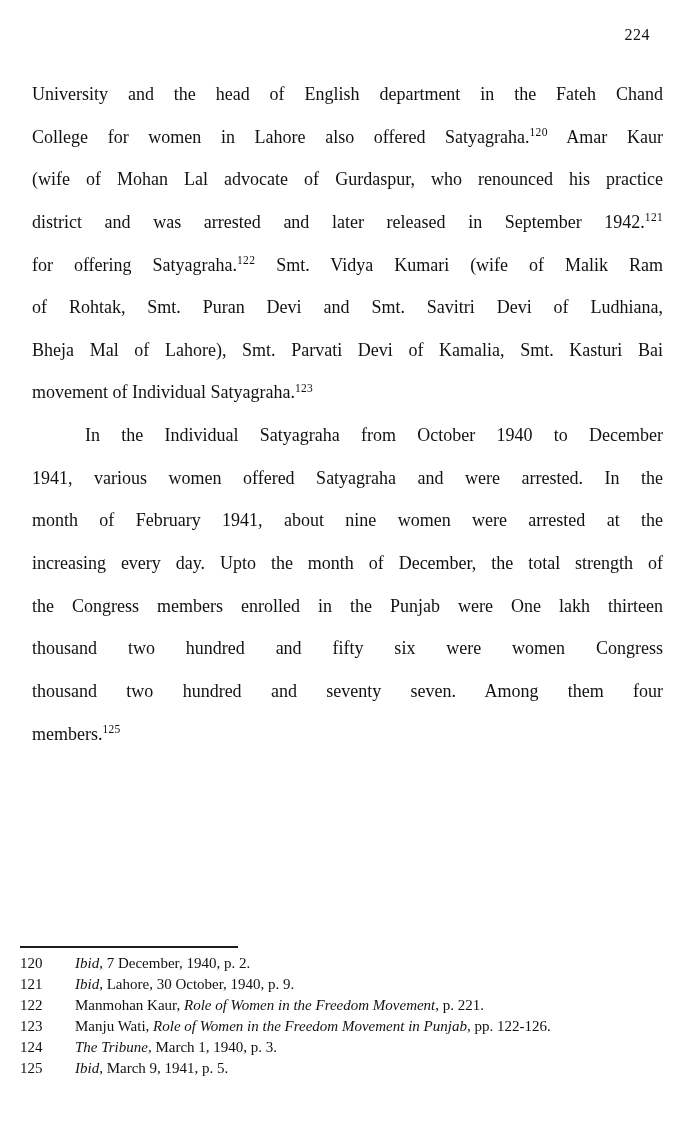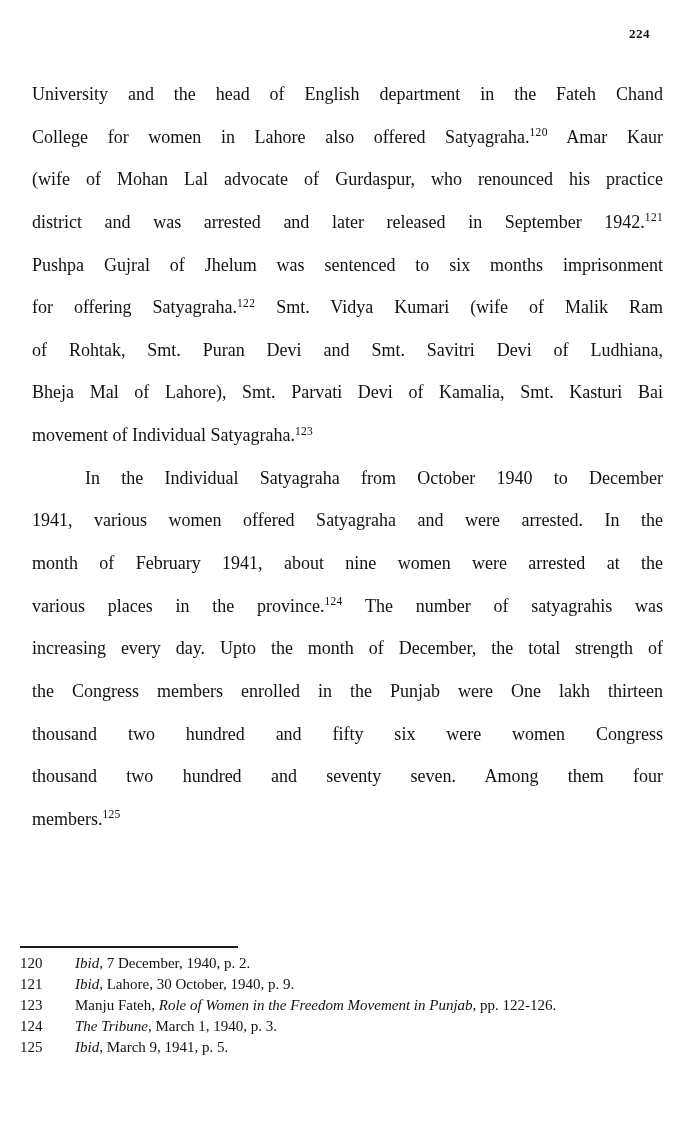--- a/index.html
+++ b/index.html
@@ -15,23 +15,22 @@
     font-family: "Liberation Serif", serif;
     color: #111111;
     overflow: hidden;
   }
   .page-number {
     position: absolute;
     top: 26px;
     left: 0;
     right: 50px;
     text-align: right;
-    font-size: 13px;
+    font-size: 16px;
     letter-spacing: 0.5px;
-    font-weight: bold;
   }
   .body-text {
     position: absolute;
     top: 73px;
     left: 32px;
     width: 631px;
     font-size: 18px;
   }
   .line {
     height: 42.65px;
@@ -88,42 +87,41 @@
 
 <div class="page">
   <div class="page-number">224</div>
 
   <div class="body-text">
       <div class="paragraph">
         <div class="line"><span>University and the head of English department in the Fateh Chand</span></div>
         <div class="line"><span>College for women in Lahore also offered Satyagraha.</span><sup class="fn-ref">120</sup><span>  Amar Kaur</span></div>
         <div class="line"><span>(wife of Mohan Lal advocate of Gurdaspur, who renounced his practice</span></div>
         <div class="line"><span>district and was arrested and later released in September 1942.</span><sup class="fn-ref">121</sup></div>
-        <div class="line"><span>Pushpa Gujral of Jhelum was sentenced to six months imprisonment</span></div>
         <div class="line"><span>for offering Satyagraha.</span><sup class="fn-ref">122</sup><span> Smt. Vidya Kumari (wife of Malik Ram</span></div>
         <div class="line"><span>of Rohtak, Smt. Puran Devi and Smt. Savitri Devi of Ludhiana,</span></div>
         <div class="line"><span>Bheja Mal of Lahore), Smt. Parvati Devi of Kamalia, Smt. Kasturi Bai</span></div>
         <div class="line last"><span>movement of Individual Satyagraha.</span><sup class="fn-ref">123</sup></div>
       </div>
       <div class="paragraph">
         <div class="line indent"><span>In the Individual Satyagraha from October 1940 to December</span></div>
         <div class="line"><span>1941, various women offered Satyagraha and were arrested.  In the</span></div>
         <div class="line"><span>month of February 1941, about nine women were arrested at the</span></div>
-        <div class="line"><span>various places in the province.</span><sup class="fn-ref">124</sup><span>  The number of satyagrahis was</span></div>
         <div class="line"><span>increasing every day.  Upto the month of December, the total strength of</span></div>
         <div class="line"><span>the Congress members enrolled in the Punjab were One lakh thirteen</span></div>
         <div class="line"><span>thousand two hundred and fifty six were women Congress</span></div>
         <div class="line"><span>thousand two hundred and seventy seven.  Among them four</span></div>
         <div class="line last"><span>members.</span><sup class="fn-ref">125</sup></div>
       </div>
     </div>
 
   <div class="footnotes">
     <div class="footnote-rule"></div>
     <div class="footnote-list">
         <div class="footnote-row"><span class="footnote-num">120</span><span class="footnote-text"><i>Ibid</i><span>, 7 December, 1940, p. 2.</span></span></div>
         <div class="footnote-row"><span class="footnote-num">121</span><span class="footnote-text"><i>Ibid</i><span>, Lahore, 30 October, 1940, p. 9.</span></span></div>
-        <div class="footnote-row"><span class="footnote-num">123</span><span class="footnote-text"><span>Manju Fateh, </span><i>Role of Women in the Freedom Movement in Punjab</i><span>, pp. 122-126.</span></span></div>
+        <div class="footnote-row"><span class="footnote-num">122</span><span class="footnote-text"><span>Manmohan Kaur, </span><i>Role of Women in the Freedom Movement</i><span>, p. 221.</span></span></div>
+        <div class="footnote-row"><span class="footnote-num">123</span><span class="footnote-text"><span>Manju Wati, </span><i>Role of Women in the Freedom Movement in Punjab</i><span>, pp. 122-126.</span></span></div>
         <div class="footnote-row"><span class="footnote-num">124</span><span class="footnote-text"><i>The Tribune</i><span>, March 1, 1940, p. 3.</span></span></div>
         <div class="footnote-row"><span class="footnote-num">125</span><span class="footnote-text"><i>Ibid</i><span>, March 9, 1941, p. 5.</span></span></div>
       </div>
   </div>
 </div>
 
 </body></html>

